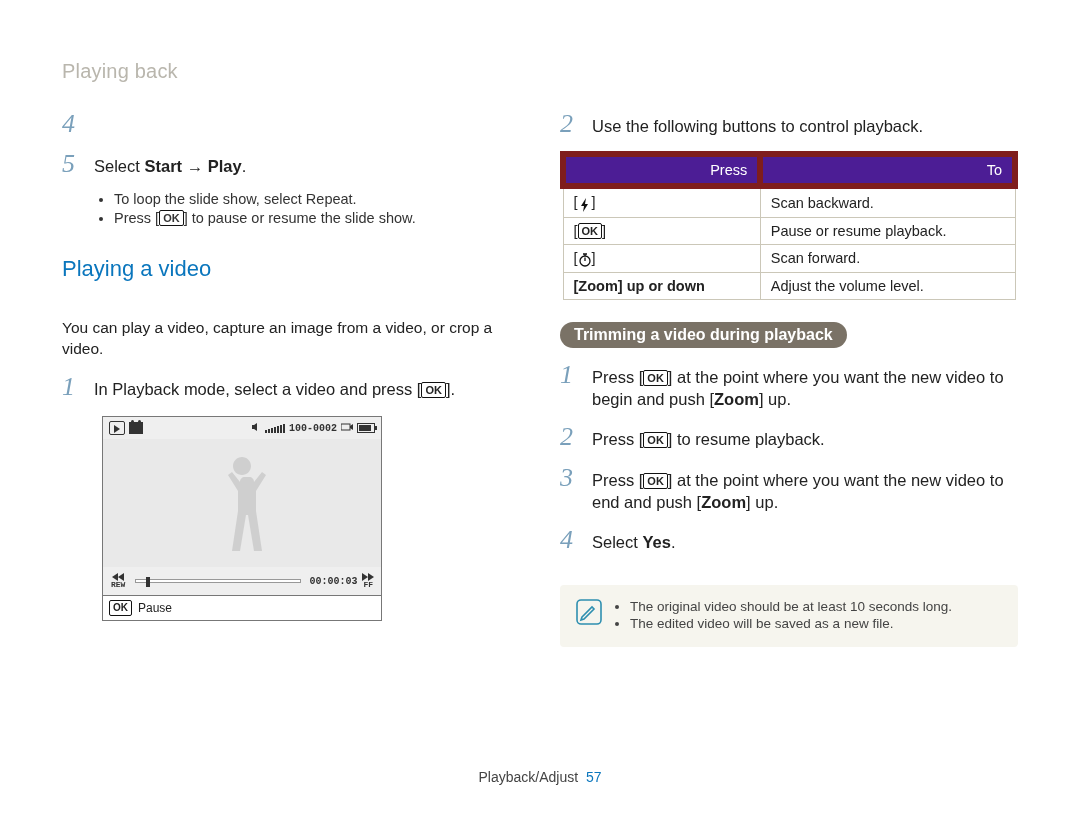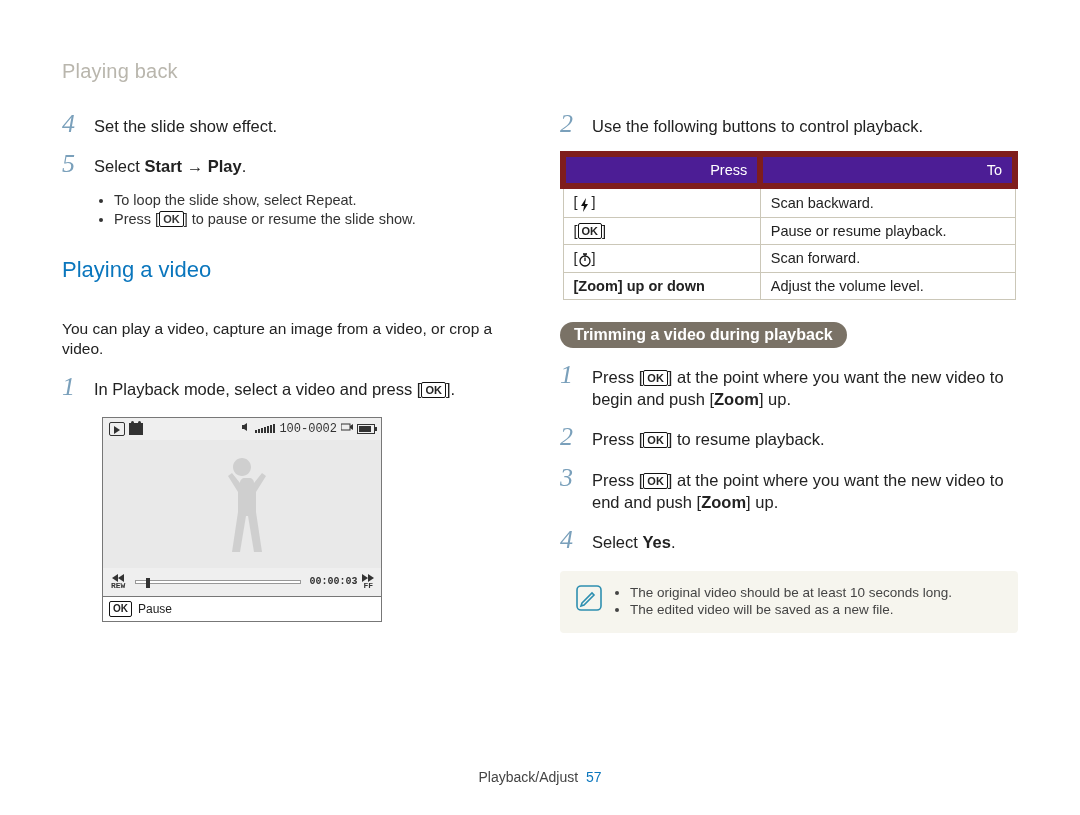--- a/index.html
+++ b/index.html
@@ -19,27 +19,27 @@
   .ok-glyph { display: inline-block; border: 1.4px solid #111; border-radius: 2px; font-weight: 700; font-size: 11px; padding: 0 3px; line-height: 14px; vertical-align: 1px; }
   
   table.ctrl { border-collapse: collapse; width: 100%; margin-top: 10px; font-size: 14.5px; }
   table.ctrl th { background: #4c1d95; color: #fff; font-weight: 400; text-align: right; padding: 5px 10px; border: 6px solid #7f1d1d; }
   table.ctrl td { padding: 5px 10px; border: 1px solid #cbc7b8; }
   .icon-box { display: inline-block; vertical-align: middle; }
   .sq { display:inline-block; width:14px; height:14px; vertical-align:middle; }
   
   .pill { display: inline-block; background: #7a7266; color: #fff; font-size: 16px; font-weight: 700; padding: 4px 14px; border-radius: 14px; margin-top: 22px; margin-bottom: 14px; }
   
-  .note { display: flex; gap: 12px; background: #f6f5ee; border-radius: 4px; padding: 14px 16px; margin-top: 18px; font-size: 13.5px; color: #444; }
+  .note { display: flex; gap: 12px; background: #f6f5ee; border-radius: 4px; padding: 14px 16px; margin-top: 32px; font-size: 13.5px; color: #444; }
   .note-icon { width: 26px; height: 26px; flex: 0 0 26px; }
   .note ul li { list-style: disc; margin-left: 16px; margin-bottom: 2px; }
   
   .cam { width: 280px; margin: 16px 0 0 40px; }
   .cam-screen { background: #efefef; border: 1px solid #777; position: relative; height: 180px; }
-  .topbar { display: flex; align-items: center; justify-content: space-between; padding: 4px 6px; font-family: 'Courier New', monospace; font-size: 12px; font-weight: 400; color: #333; }
+  .topbar { display: flex; align-items: center; justify-content: space-between; padding: 4px 6px; font-family: 'Courier New', monospace; font-size: 10px; font-weight: 700; color: #333; }
   .topbar .left, .topbar .right { display:flex; align-items:center; gap:4px; }
   .vol-steps { display:inline-flex; align-items:flex-end; gap:1px; }
   .vol-steps i { width:2px; background:#333; display:inline-block; }
   .speaker-icon { display:inline-block; }
   .battery { display:inline-block; width:18px; height:10px; border:1px solid #333; position:relative; }
   .battery::after { content:''; position:absolute; right:-3px; top:2px; width:2px; height:4px; background:#333; }
   .battery .fill { position:absolute; top:1px; left:1px; bottom:1px; width:12px; background:#333; }
   .canvas { position:absolute; top:22px; left:0; right:0; bottom:28px; background:#e9e9e9; }
   .silhouette { position:absolute; left:50%; transform:translateX(-50%); bottom:0; width:70px; height:110px; }
   .bottombar { position:absolute; left:0; right:0; bottom:0; height:28px; display:flex; align-items:center; padding:0 6px; font-family:'Courier New', monospace; font-size:9px; font-weight:700; color:#333; gap:4px; }
@@ -61,21 +61,20 @@
 <div class="page">
 
 <div class="running-head">Playing back</div>
 
 <div class="columns">
 
   <div class="col">
 
     <div class="step">
       <div class="step-num">4</div>
-      <div class="step-body">Set the slide show effect.</div>
     </div>
 
     <div class="step">
       <div class="step-num">5</div>
       <div class="step-body">
         <span>Select </span><span class="bold">Start</span><span> → </span><span class="bold">Play</span><span>.</span>
       </div>
     </div>
     <ul class="sub-list">
       <li>

